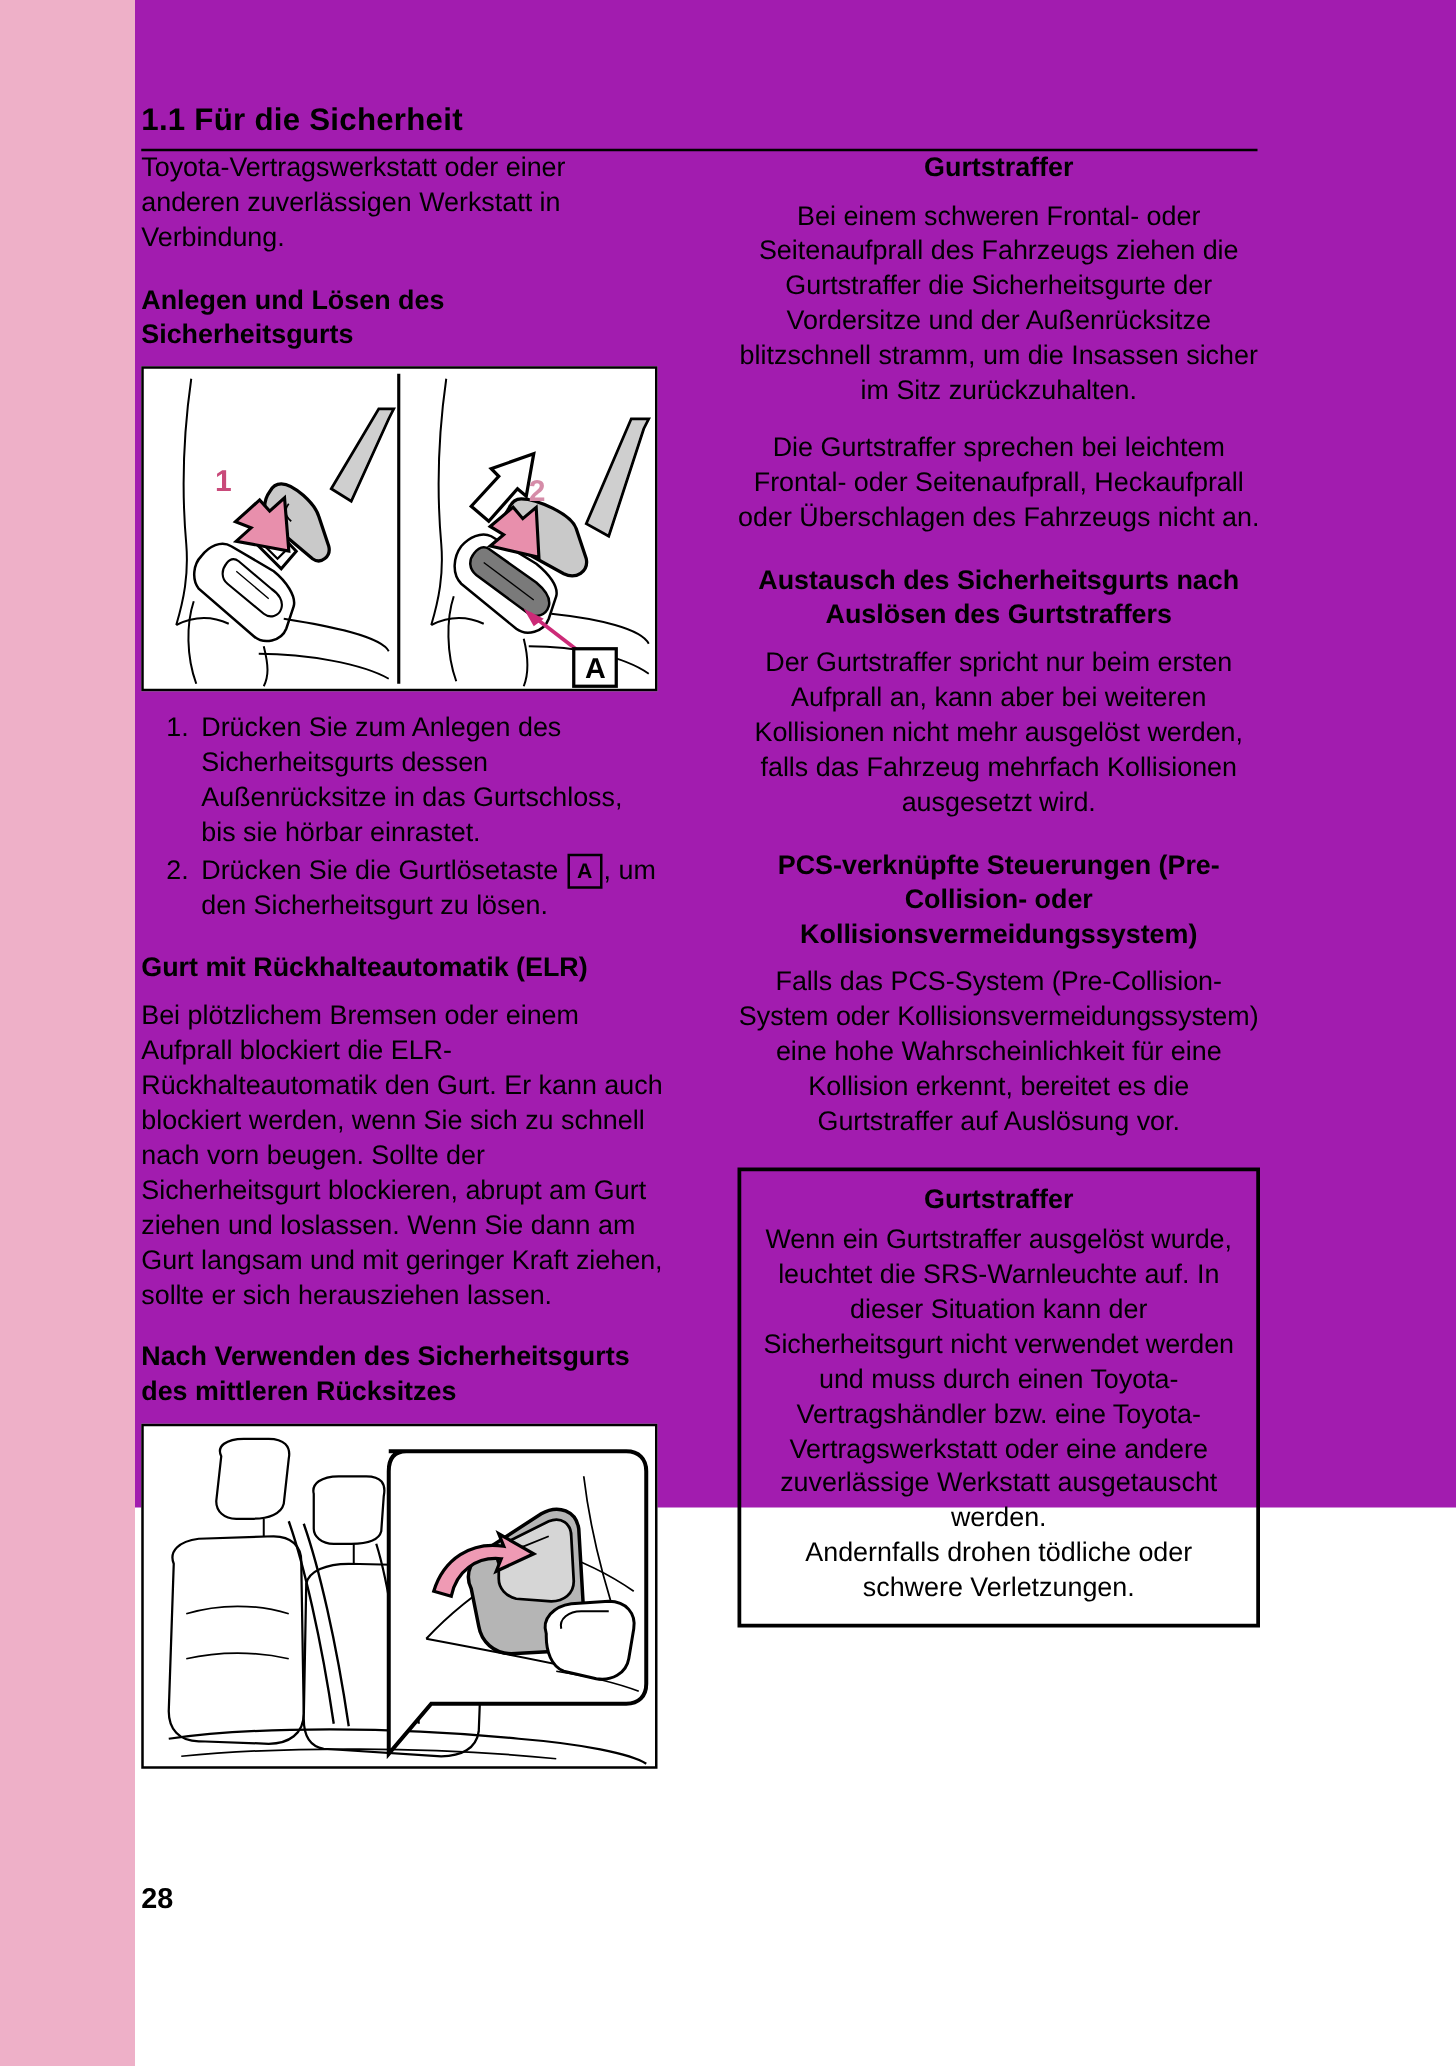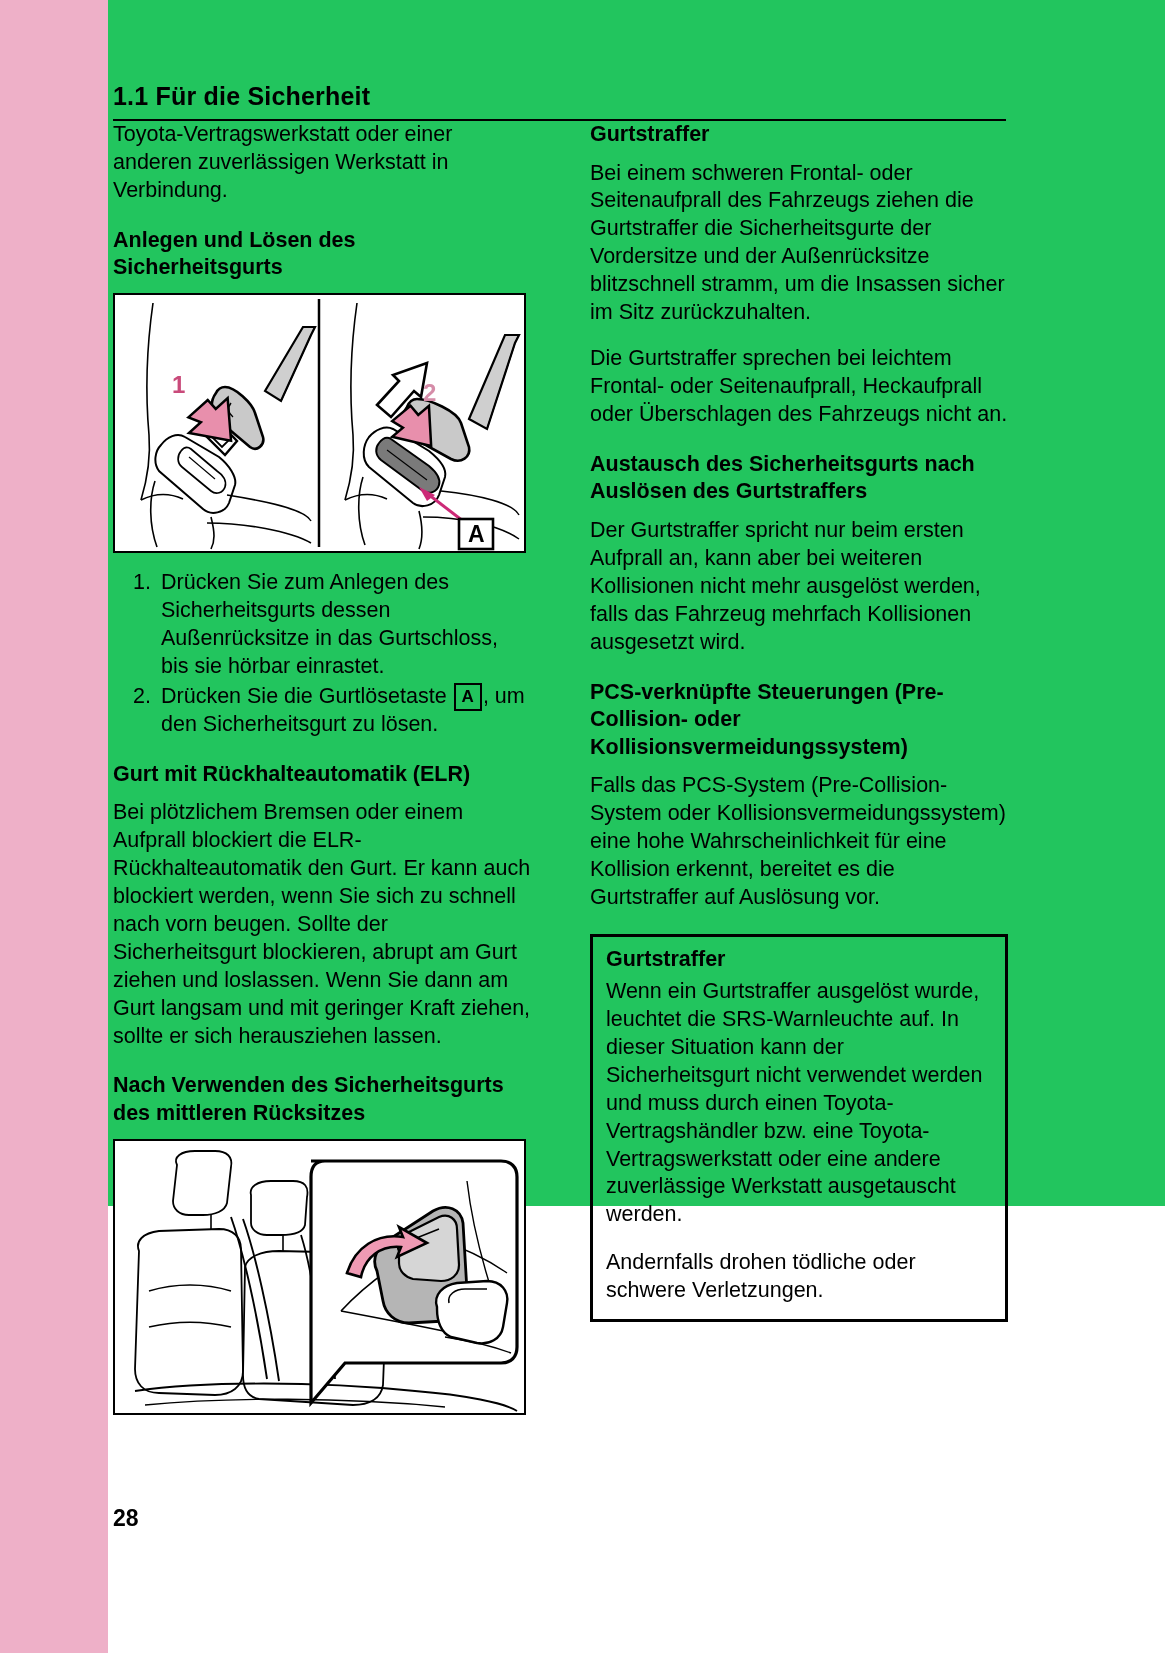--- a/index.html
+++ b/index.html
@@ -16,21 +16,21 @@
     left: 0; top: 0;
     width: 108px;
     height: 1653px;
     background: #eeb0c8;
   }
   .page {
     position: absolute;
     left: 108px; top: 0;
     width: 1057px;
     height: 1206px;
-    background: #22c55e;
+    background: #a21caf;
     padding-left: 20px;
   }
   .header {
     position: absolute;
     left: 5px; top: 82px;
     width: 893px;
   }
   .header-title {
     font-size: 25px;
     font-weight: bold;
@@ -46,21 +46,21 @@
     position: absolute;
     left: 0; top: 121px;
     width: 1057px;
     display: flex;
     gap: 0;
   }
   .col {
     width: 418px;
   }
   .col-left { margin-left: 5px; }
-  .col-right { margin-left: 59px; }
+  .col-right { margin-left: 59px; text-align: center; }
 
   h3.sub {
     font-size: 21.5px;
     font-weight: bold;
     line-height: 1.28;
     margin-top: 22px;
     margin-bottom: 11px;
     color: #000;
   }
   p.body {
@@ -134,21 +134,21 @@
   }
   .warn-body { padding: 10px 13px 14px 13px; }
   .warn-body h4 {
     font-size: 21.5px;
     font-weight: bold;
     margin-bottom: 6px;
   }
   .warn-body p {
     font-size: 21.5px;
     line-height: 1.30;
-    margin-bottom: 20px;
+    margin-bottom: 0;
   }
   .warn-body p:last-child { margin-bottom: 0; }
 
   .page-number {
     position: absolute;
     left: 5px;
     top: 1505px;
     font-size: 23px;
     font-weight: bold;
     color: #000;

